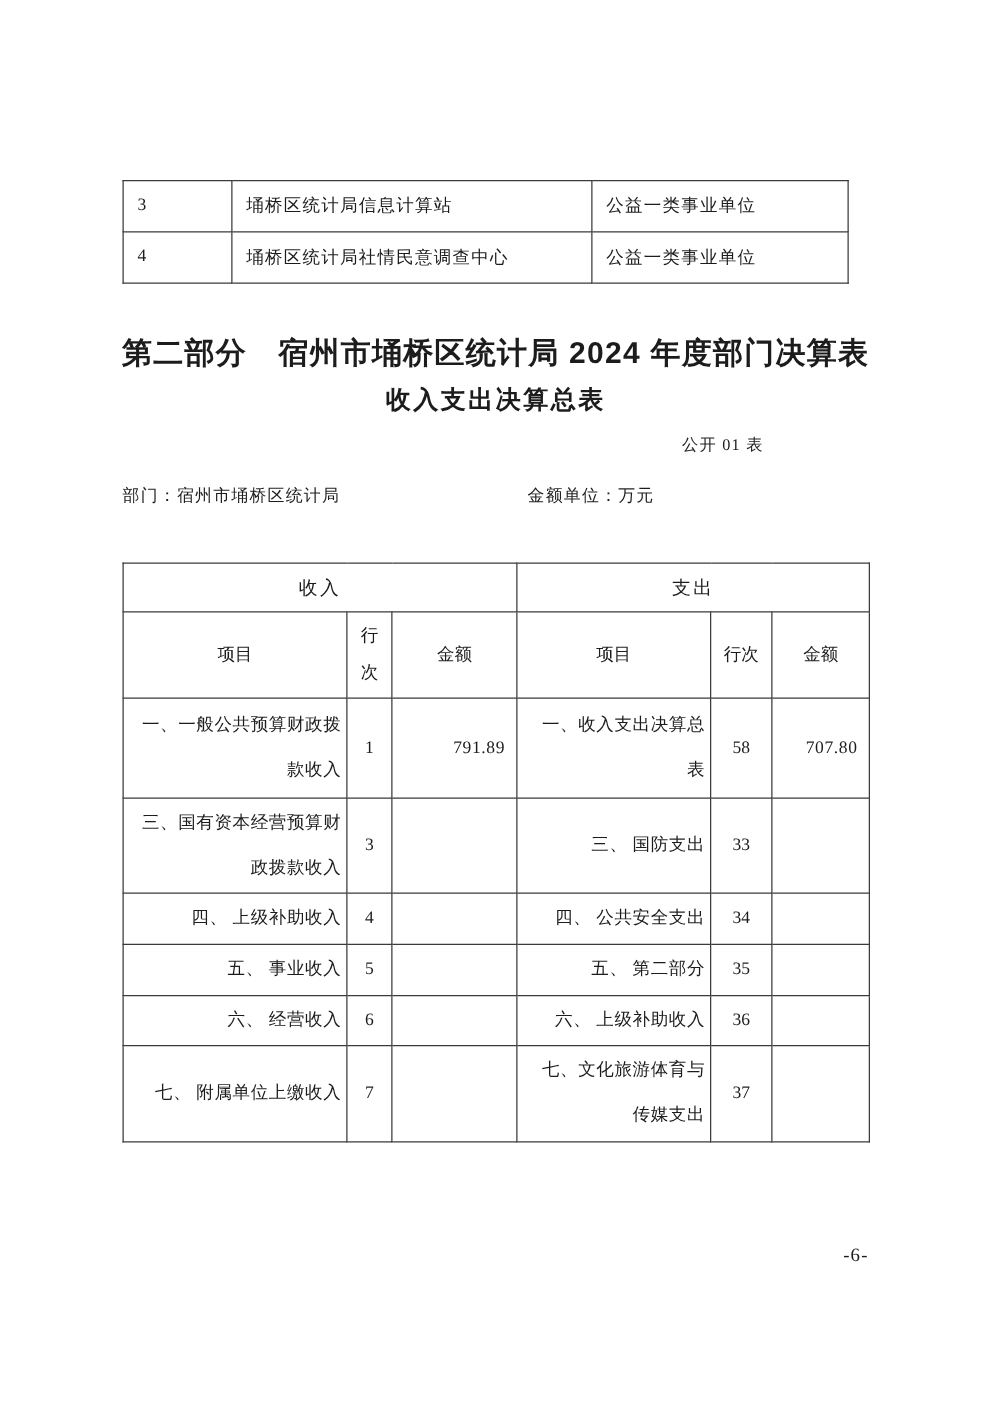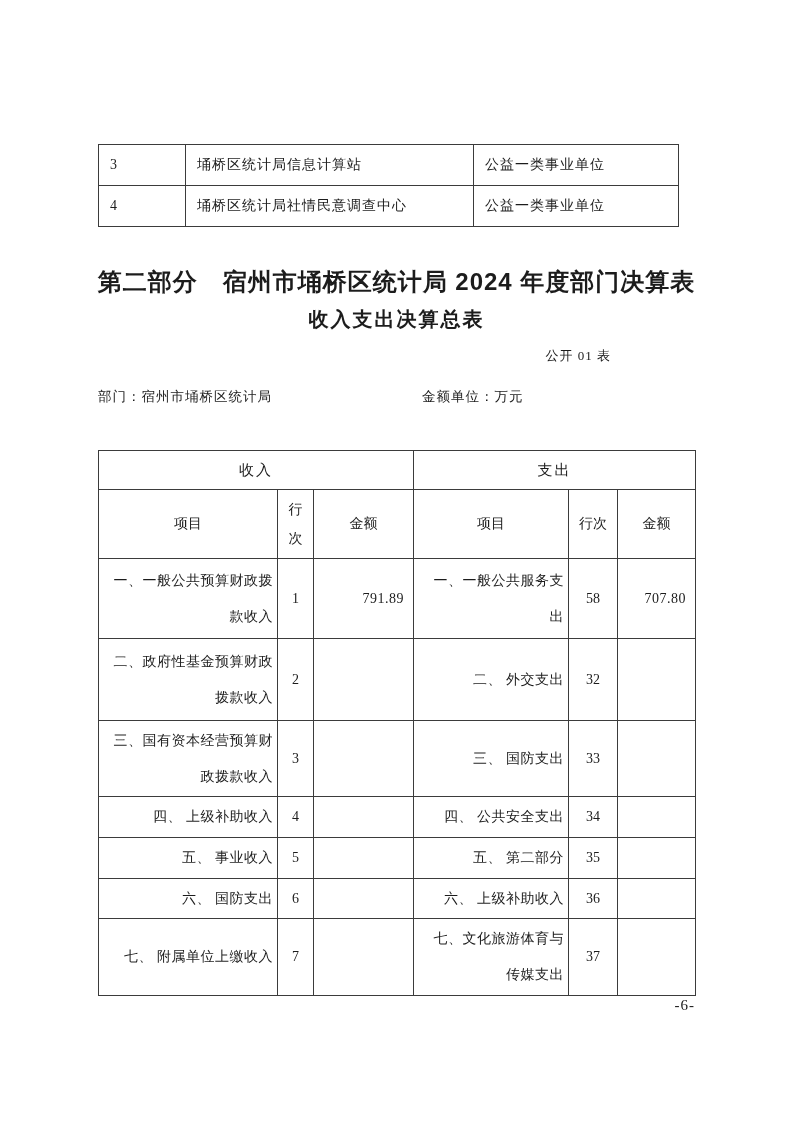--- a/index.html
+++ b/index.html
@@ -167,31 +167,23 @@
         <td class="c">金额</td>
         <td class="c">项目</td>
         <td class="c">行次</td>
         <td class="c">金额</td>
       </tr>
 
       <tr class="r-d0">
         <td class="item">一、一般公共预算财政拨款收入</td>
         <td class="c">1</td>
         <td class="amt">791.89</td>
-        <td class="item">一、一般公共服务支出</td>
+        <td class="item">一、收入支出决算总表</td>
         <td class="c">58</td>
         <td class="amt">707.80</td>
-      </tr>
-      <tr class="r-d1">
-        <td class="item">二、政府性基金预算财政拨款收入</td>
-        <td class="c">2</td>
-        <td class="amt"></td>
-        <td class="item">二、 外交支出</td>
-        <td class="c">32</td>
-        <td class="amt"></td>
       </tr>
       <tr class="r-d2">
         <td class="item">三、国有资本经营预算财政拨款收入</td>
         <td class="c">3</td>
         <td class="amt"></td>
         <td class="item">三、 国防支出</td>
         <td class="c">33</td>
         <td class="amt"></td>
       </tr>
       <tr class="r-d3">
@@ -204,21 +196,21 @@
       </tr>
       <tr class="r-d4">
         <td class="item">五、 事业收入</td>
         <td class="c">5</td>
         <td class="amt"></td>
         <td class="item">五、 第二部分</td>
         <td class="c">35</td>
         <td class="amt"></td>
       </tr>
       <tr class="r-d5">
-        <td class="item">六、 国防支出</td>
+        <td class="item">六、 经营收入</td>
         <td class="c">6</td>
         <td class="amt"></td>
         <td class="item">六、 上级补助收入</td>
         <td class="c">36</td>
         <td class="amt"></td>
       </tr>
       <tr class="r-d6">
         <td class="item">七、 附属单位上缴收入</td>
         <td class="c">7</td>
         <td class="amt"></td>

